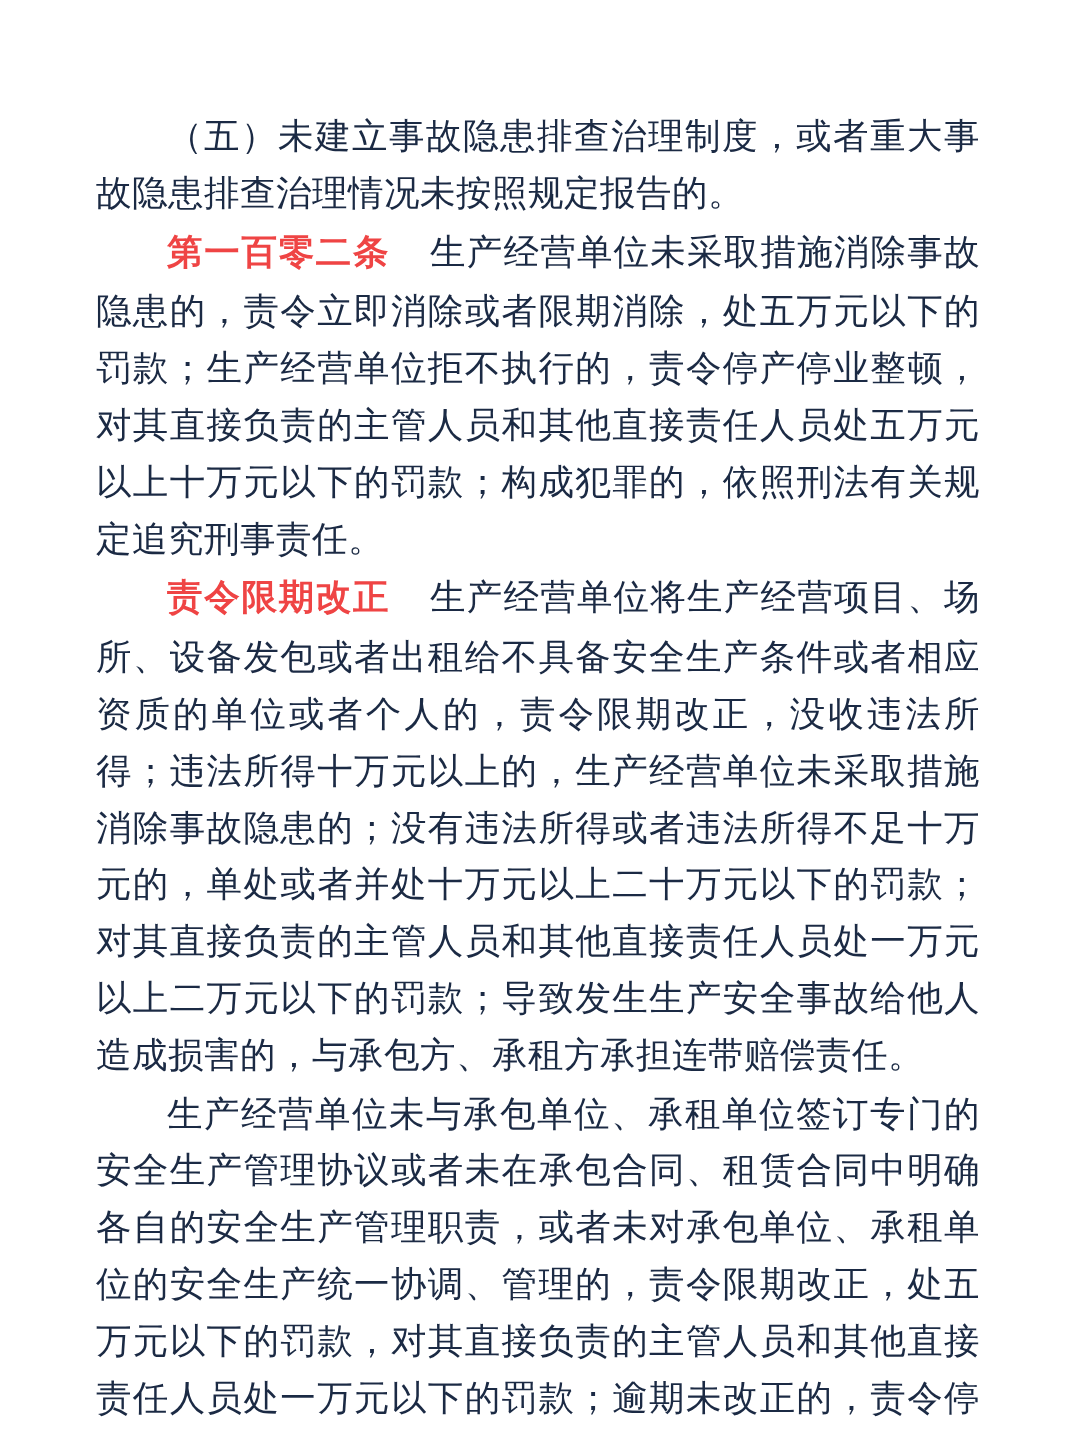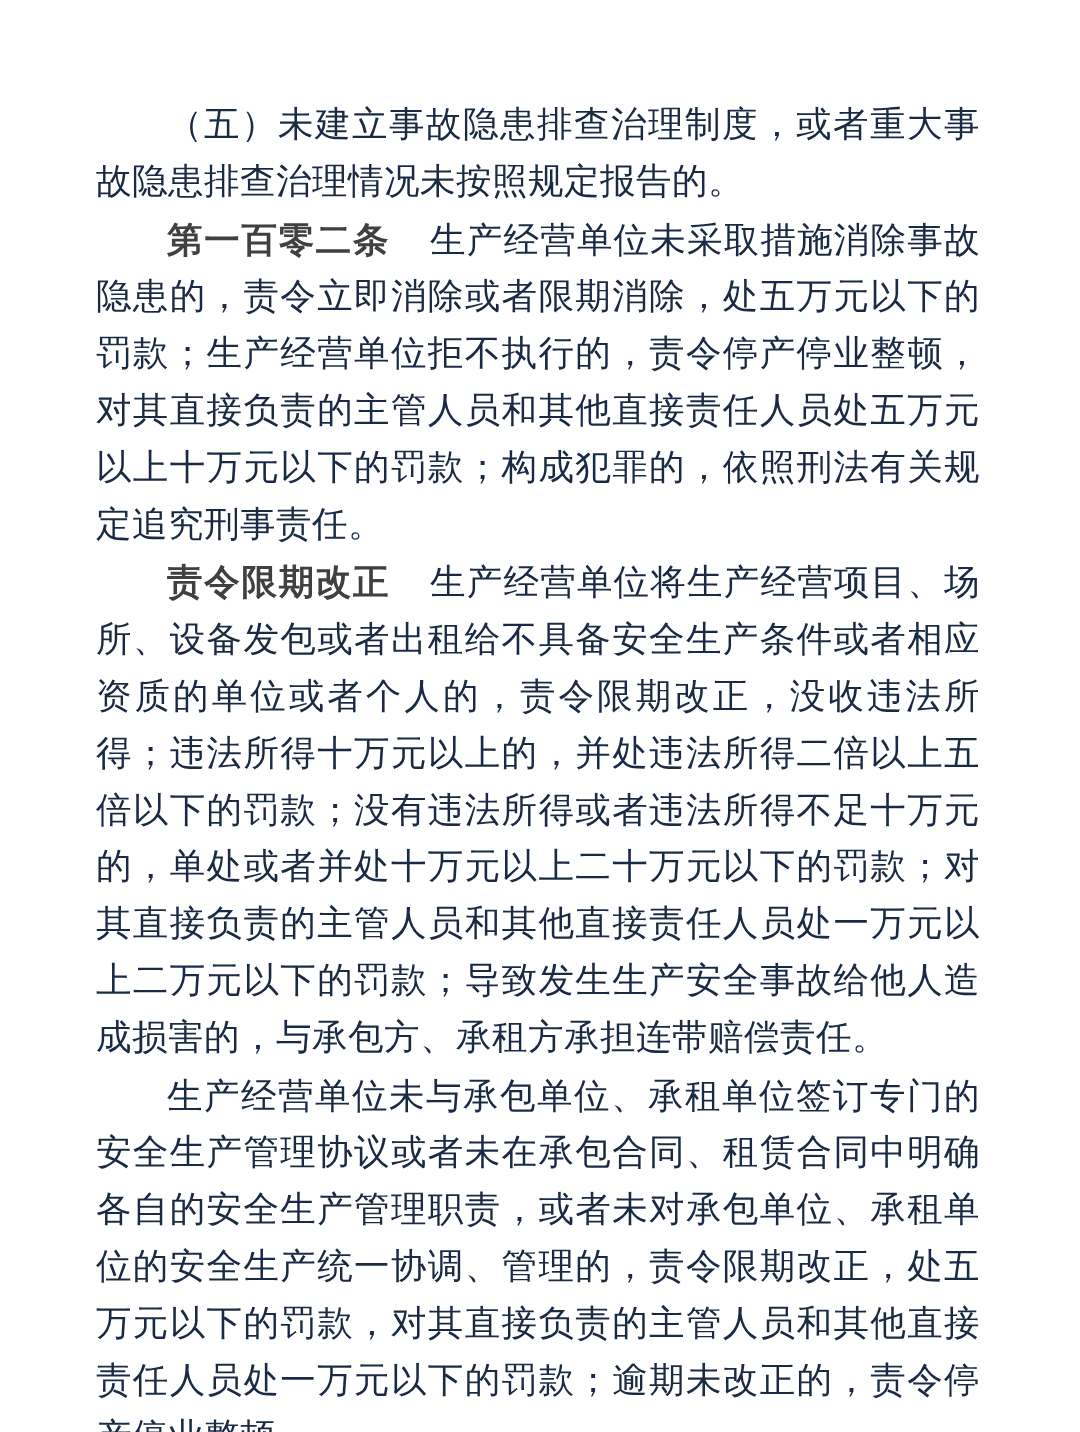--- a/index.html
+++ b/index.html
@@ -24,26 +24,27 @@
     margin: 0 0 2px 0;
     font-size: 35.5px;
     line-height: 1.60;
     letter-spacing: 0.5px;
     text-align: justify;
     text-justify: inter-ideograph;
     color: #1b2a44;
     text-indent: 2em;
   }
   p.para.first {
-    margin-top: 0;
+    margin-top: 12px;
   }
   .art-label {
     font-weight: bold;
     letter-spacing: 1px;
-    color: #404040;
+    color: #ef4444;
+    font-family: Liberation Mono, monospace;
   }
   .art-gap {
     display: inline-block;
     width: 1.1em;
   }
 </style>
 </head>
 <body>
 
 <div class="page">
@@ -51,21 +52,21 @@
 
     <p class="para first">
       <span>（五）未建立事故隐患排查治理制度，或者重大事故隐患排查治理情况未按照规定报告的。</span>
     </p>
 
     <p class="para">
       <span class="art-label">第一百零二条</span><span class="art-gap"></span><span>生产经营单位未采取措施消除事故隐患的，责令立即消除或者限期消除，处五万元以下的罚款；生产经营单位拒不执行的，责令停产停业整顿，对其直接负责的主管人员和其他直接责任人员处五万元以上十万元以下的罚款；构成犯罪的，依照刑法有关规定追究刑事责任。</span>
     </p>
 
     <p class="para">
-      <span class="art-label">责令限期改正</span><span class="art-gap"></span><span>生产经营单位将生产经营项目、场所、设备发包或者出租给不具备安全生产条件或者相应资质的单位或者个人的，责令限期改正，没收违法所得；违法所得十万元以上的，并处违法所得二倍以上五倍以下的罚款；没有违法所得或者违法所得不足十万元的，单处或者并处十万元以上二十万元以下的罚款；对其直接负责的主管人员和其他直接责任人员处一万元以上二万元以下的罚款；导致发生生产安全事故给他人造成损害的，与承包方、承租方承担连带赔偿责任。</span>
+      <span class="art-label">责令限期改正</span><span class="art-gap"></span><span>生产经营单位将生产经营项目、场所、设备发包或者出租给不具备安全生产条件或者相应资质的单位或者个人的，责令限期改正，没收违法所得；违法所得十万元以上的，生产经营单位未采取措施消除事故隐患的；没有违法所得或者违法所得不足十万元的，单处或者并处十万元以上二十万元以下的罚款；对其直接负责的主管人员和其他直接责任人员处一万元以上二万元以下的罚款；导致发生生产安全事故给他人造成损害的，与承包方、承租方承担连带赔偿责任。</span>
     </p>
 
     <p class="para">
       <span>生产经营单位未与承包单位、承租单位签订专门的安全生产管理协议或者未在承包合同、租赁合同中明确各自的安全生产管理职责，或者未对承包单位、承租单位的安全生产统一协调、管理的，责令限期改正，处五万元以下的罚款，对其直接负责的主管人员和其他直接责任人员处一万元以下的罚款；逾期未改正的，责令停产停业整顿。</span>
     </p>
 
   </div>
 </div>
 
 </body></html>

